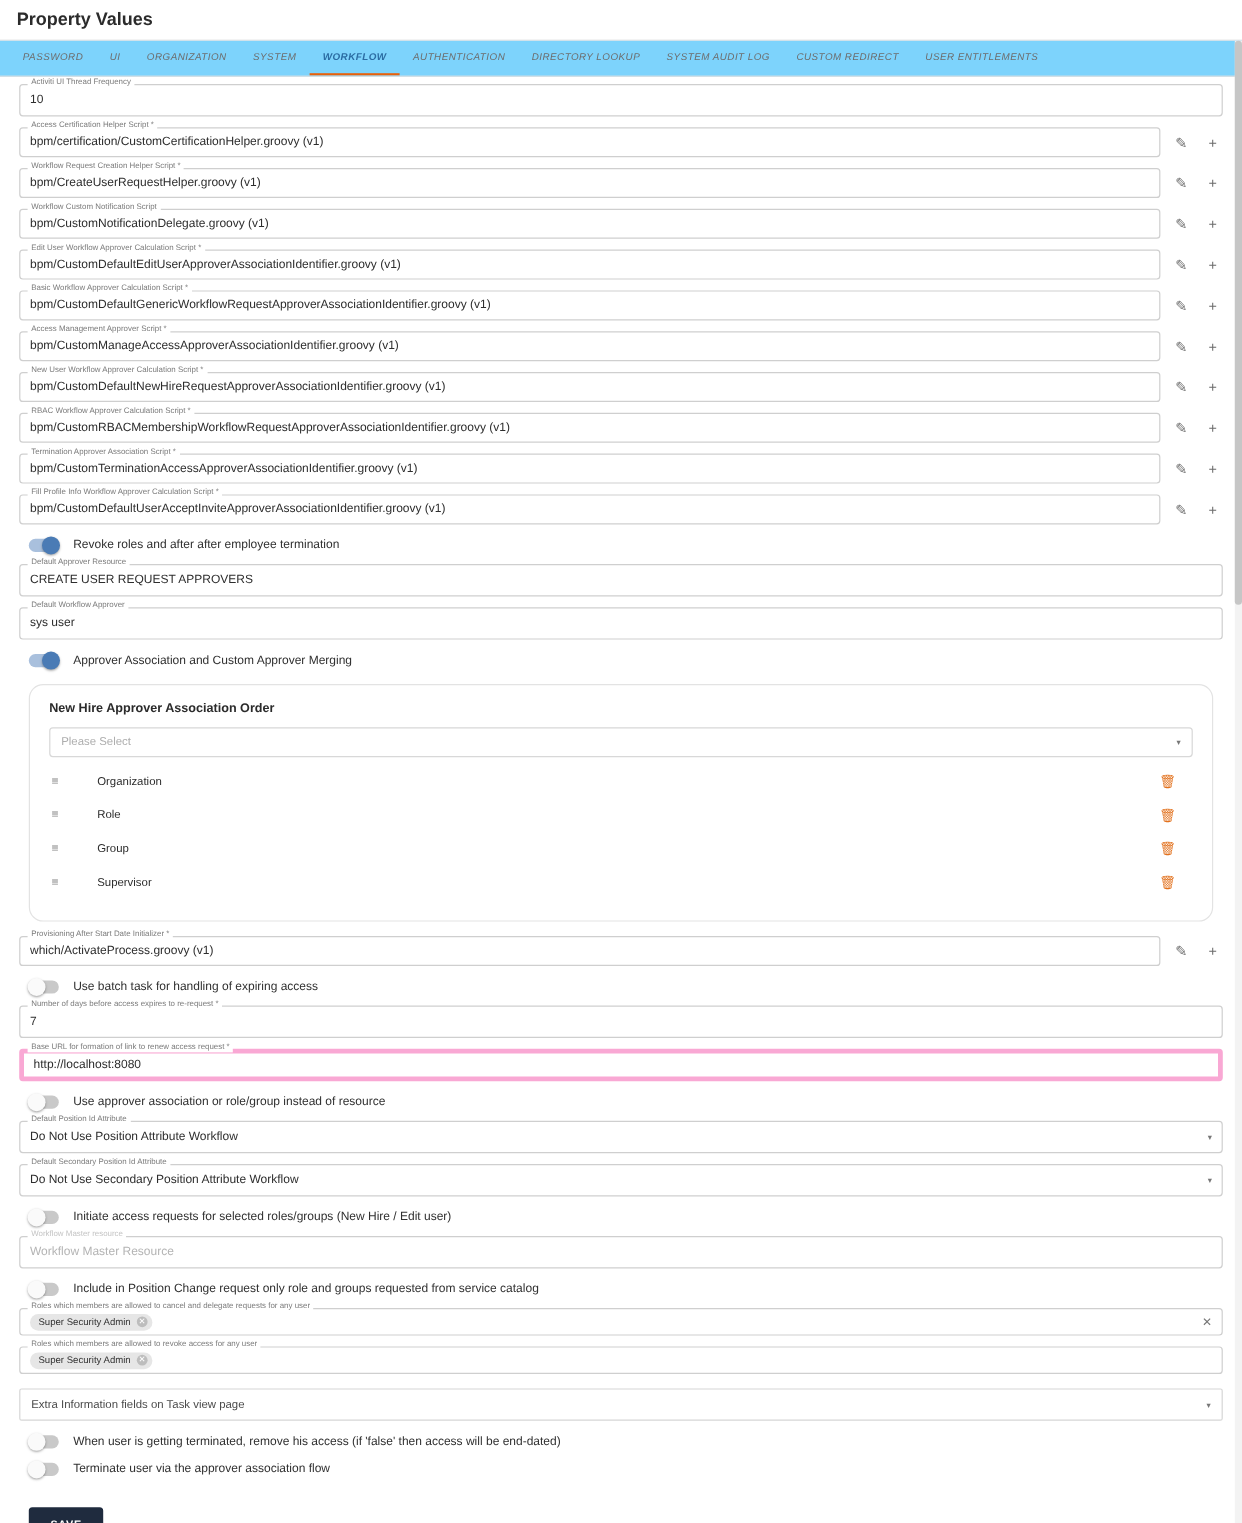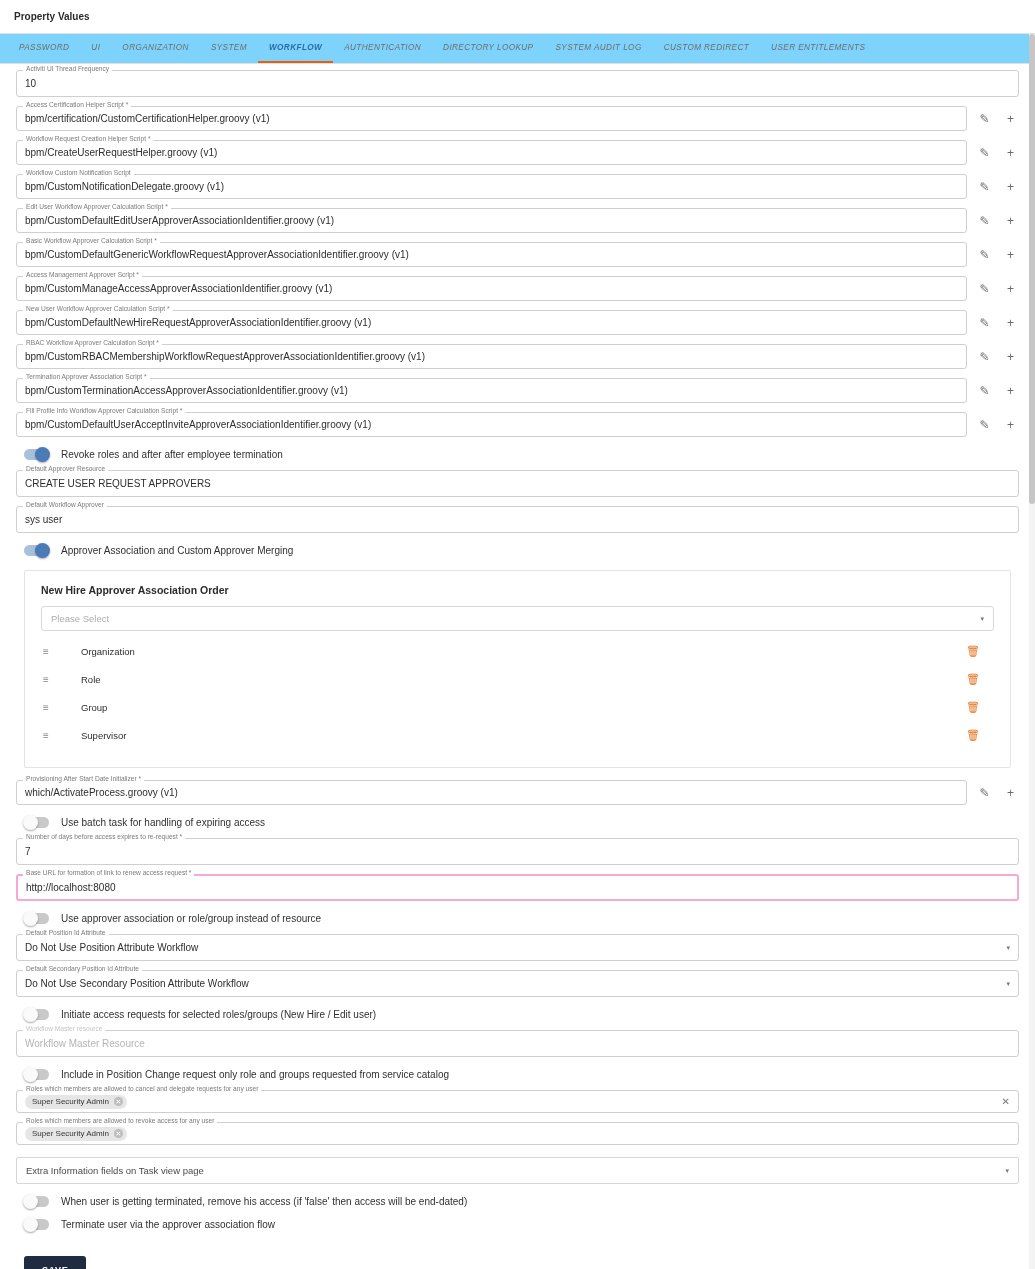--- a/index.html
+++ b/index.html
@@ -14,21 +14,21 @@
     position: relative;
   }
   .titlebar {
     height: 34px;
     border-bottom: 1px solid #e2e2e2;
     display: flex; align-items: center;
     padding-left: 14px;
     background: #fff;
   }
   .titlebar .title {
-    font-size: 10px; font-weight: bold; color: #2b2b2b;
+    font-size: 15px; font-weight: bold; color: #2b2b2b;
   }
   .tabs {
     display: flex; align-items: stretch;
     border-bottom: 1px solid #e0e0e0;
     padding: 0 8px;
     height: 30px;
     overflow: hidden;
     background: #7dd3fc;
     font-style: italic;
   }
@@ -73,21 +73,21 @@
     font-size: 6.6px;
     color: #7b7b7b;
     line-height: 8px;
     white-space: nowrap;
   }
   .field .value {
     font-size: 10px;
     color: #2d2d2d;
   }
   .field .value.placeholder { color: #b4b4b4; }
-  .field.focused .box { border: 2px solid #f9a8d4; align-items: center; }
+  .field.focused .box { border: 4px solid #f9a8d4; align-items: center; }
   .row-with-actions {
     display: flex; align-items: center;
   }
   .row-with-actions .field { flex: 1; margin-bottom: 0; }
   .act {
     width: 17px; height: 17px;
     margin-left: 9px;
     display: flex; align-items: center; justify-content: center;
     color: #6b6b6b;
     cursor: pointer;
@@ -113,21 +113,21 @@
     position: absolute; top: -2px;
     width: 15px; height: 15px; border-radius: 50%;
     box-shadow: 0 1px 2px rgba(0,0,0,.35);
   }
   .switch.on .knob { right: -1px; background: #4a7bb5; }
   .switch.off .knob { left: -1px; background: #fafafa; }
   .toggle-label { font-size: 10px; color: #303030; }
   
   .panel {
     border: 1px solid #e3e3e3;
-    border-radius: 2px;
+    border-radius: 12px;
     margin: 14px 8px 12px 8px;
     background: #fff;
   }
   .panel-title {
     font-size: 10.5px; font-weight: bold;
     color: #2b2b2b;
     padding: 13px 16px 10px 16px;
   }
   .panel-body { padding: 0 16px 18px 16px; }
   .select-box {

